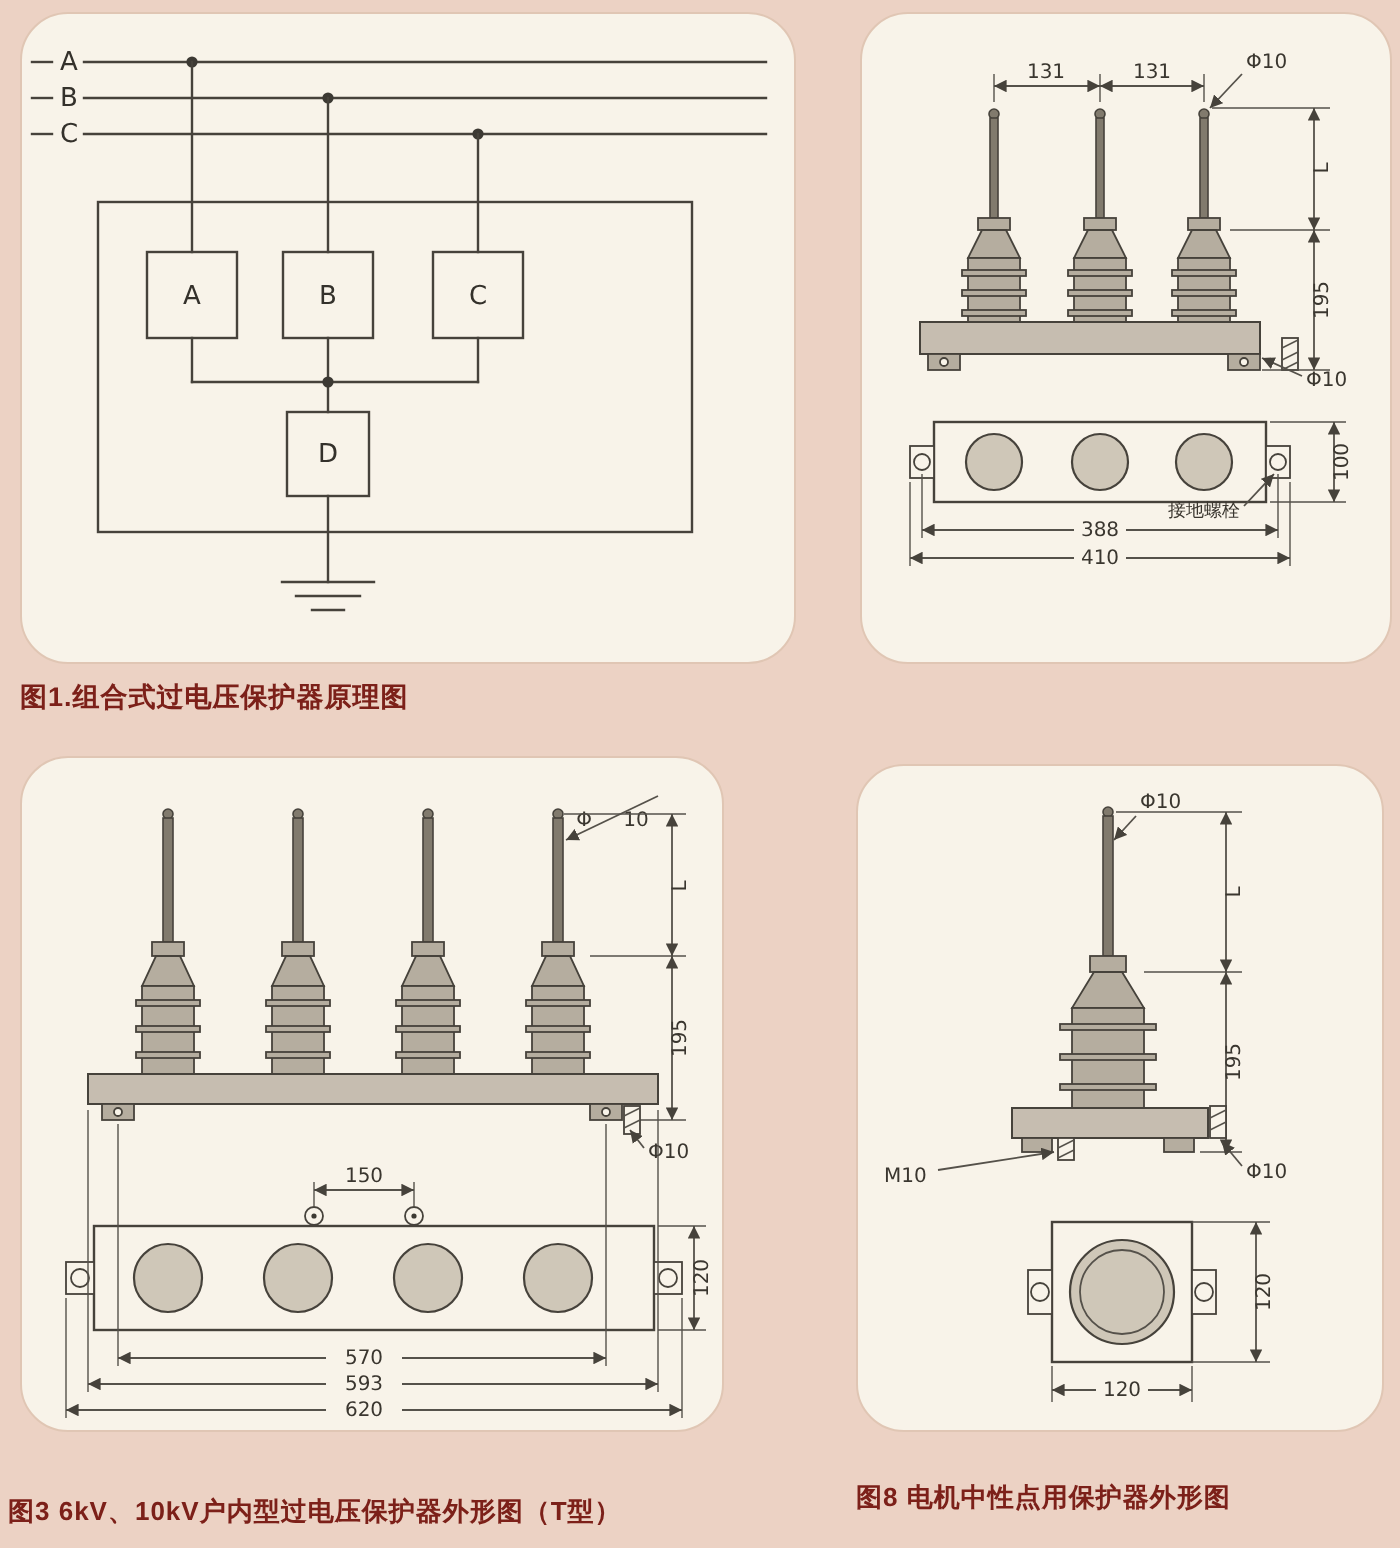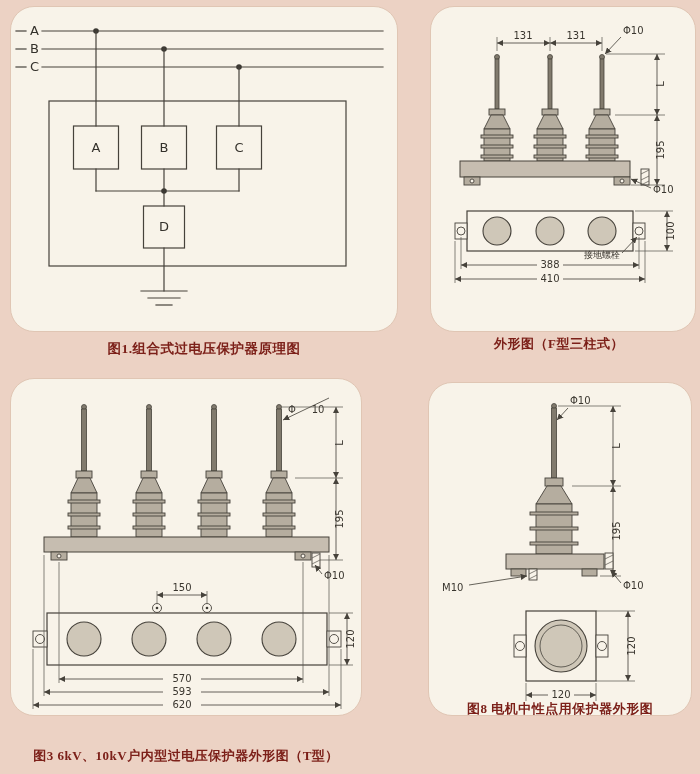--- a/index.html
+++ b/index.html
@@ -17,29 +17,28 @@
     border-radius:24px;
   }
   #panel1 { left:10px;  top:6px;   width:388px; height:326px; }
   #panel2 { left:430px; top:6px;   width:266px; height:326px; }
   #panel3 { left:10px;  top:378px; width:352px; height:338px; }
   #panel4 { left:428px; top:382px; width:264px; height:334px; }
   .caption {
     position:absolute;
     color:#7c2019;
     font-weight:bold;
-    text-align:center;
     font-size:13px;
     letter-spacing:0.5px;
-    font-family:Liberation Serif, serif;
+    font-family:Liberation Sans, sans-serif;
   }
   #cap1 { left:10px;  top:340px; width:388px; font-size:13.5px; }
   #cap2 { left:426px; top:335px; width:266px; line-height:17.5px; }
   #cap3 { left:4px;   top:747px; width:364px; }
-  #cap4 { left:428px; top:700px; width:264px; }
+  #cap4 { left:428px; top:740px; width:264px; }
   svg { display:block; }
   .ln   { stroke:#46423b; stroke-width:1.2; fill:none; stroke-linecap:square; }
   .dim  { stroke:#55514a; stroke-width:0.9; fill:none; }
   .ext  { stroke:#55514a; stroke-width:0.7; fill:none; }
   .rod  { fill:#817a6d; stroke:#46423b; stroke-width:0.8; }
   .part { fill:#b5ad9f; stroke:#46423b; stroke-width:0.9; }
   .slab { fill:#c6bdb0; stroke:#46423b; stroke-width:1; }
   .hole { fill:#f8f3e9; stroke:#46423b; stroke-width:0.9; }
   .cv   { fill:#cfc7b8; stroke:#46423b; stroke-width:1.1; }
   .dot  { fill:#3c3933; }
@@ -232,21 +231,20 @@
     <g>
       <line class="ext" x1="24" y1="234" x2="24" y2="276"></line>
       <line class="ext" x1="214" y1="234" x2="214" y2="276"></line>
       <line class="dim" x1="24" y1="272" x2="106" y2="272" marker-start="url(#ar7)"></line>
       <line class="dim" x1="132" y1="272" x2="214" y2="272" marker-end="url(#ar7)"></line>
       <text class="dimtxt" x="119" y="275" text-anchor="middle">410</text>
     </g>
   </svg>
 </div>
 <div class="caption" id="cap2">
-  <div>外形图（F型三柱式）</div>
 </div>
 
 <div class="panel" id="panel3">
   <svg width="350" height="336" viewBox="0 0 350 336">
     <defs>
       <marker id="ar3" viewBox="0 0 10 10" refX="10" refY="5" markerWidth="7" markerHeight="7" orient="auto-start-reverse">
         <path d="M0,0 L10,5 L0,10 z"></path>
       </marker>
     </defs>
 

